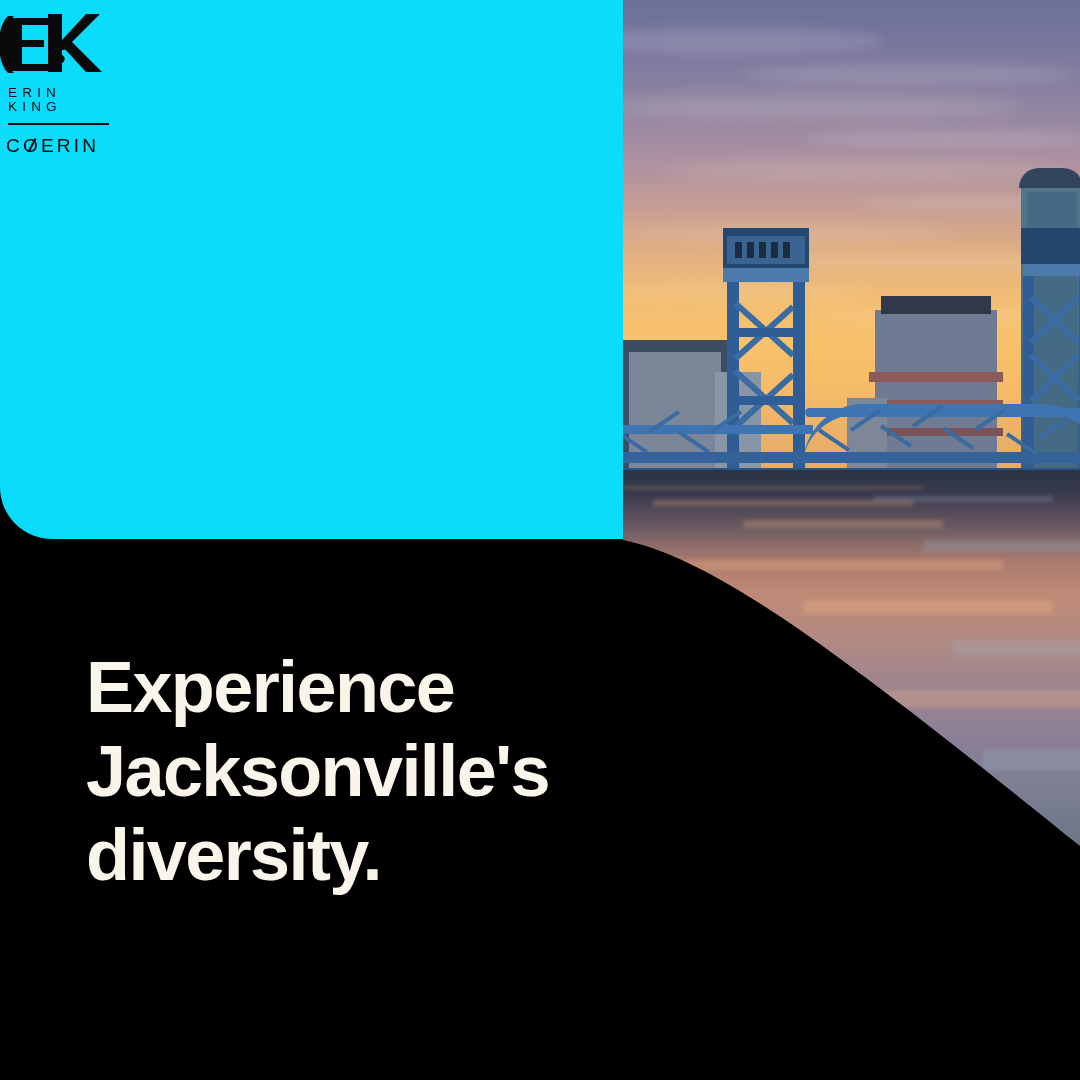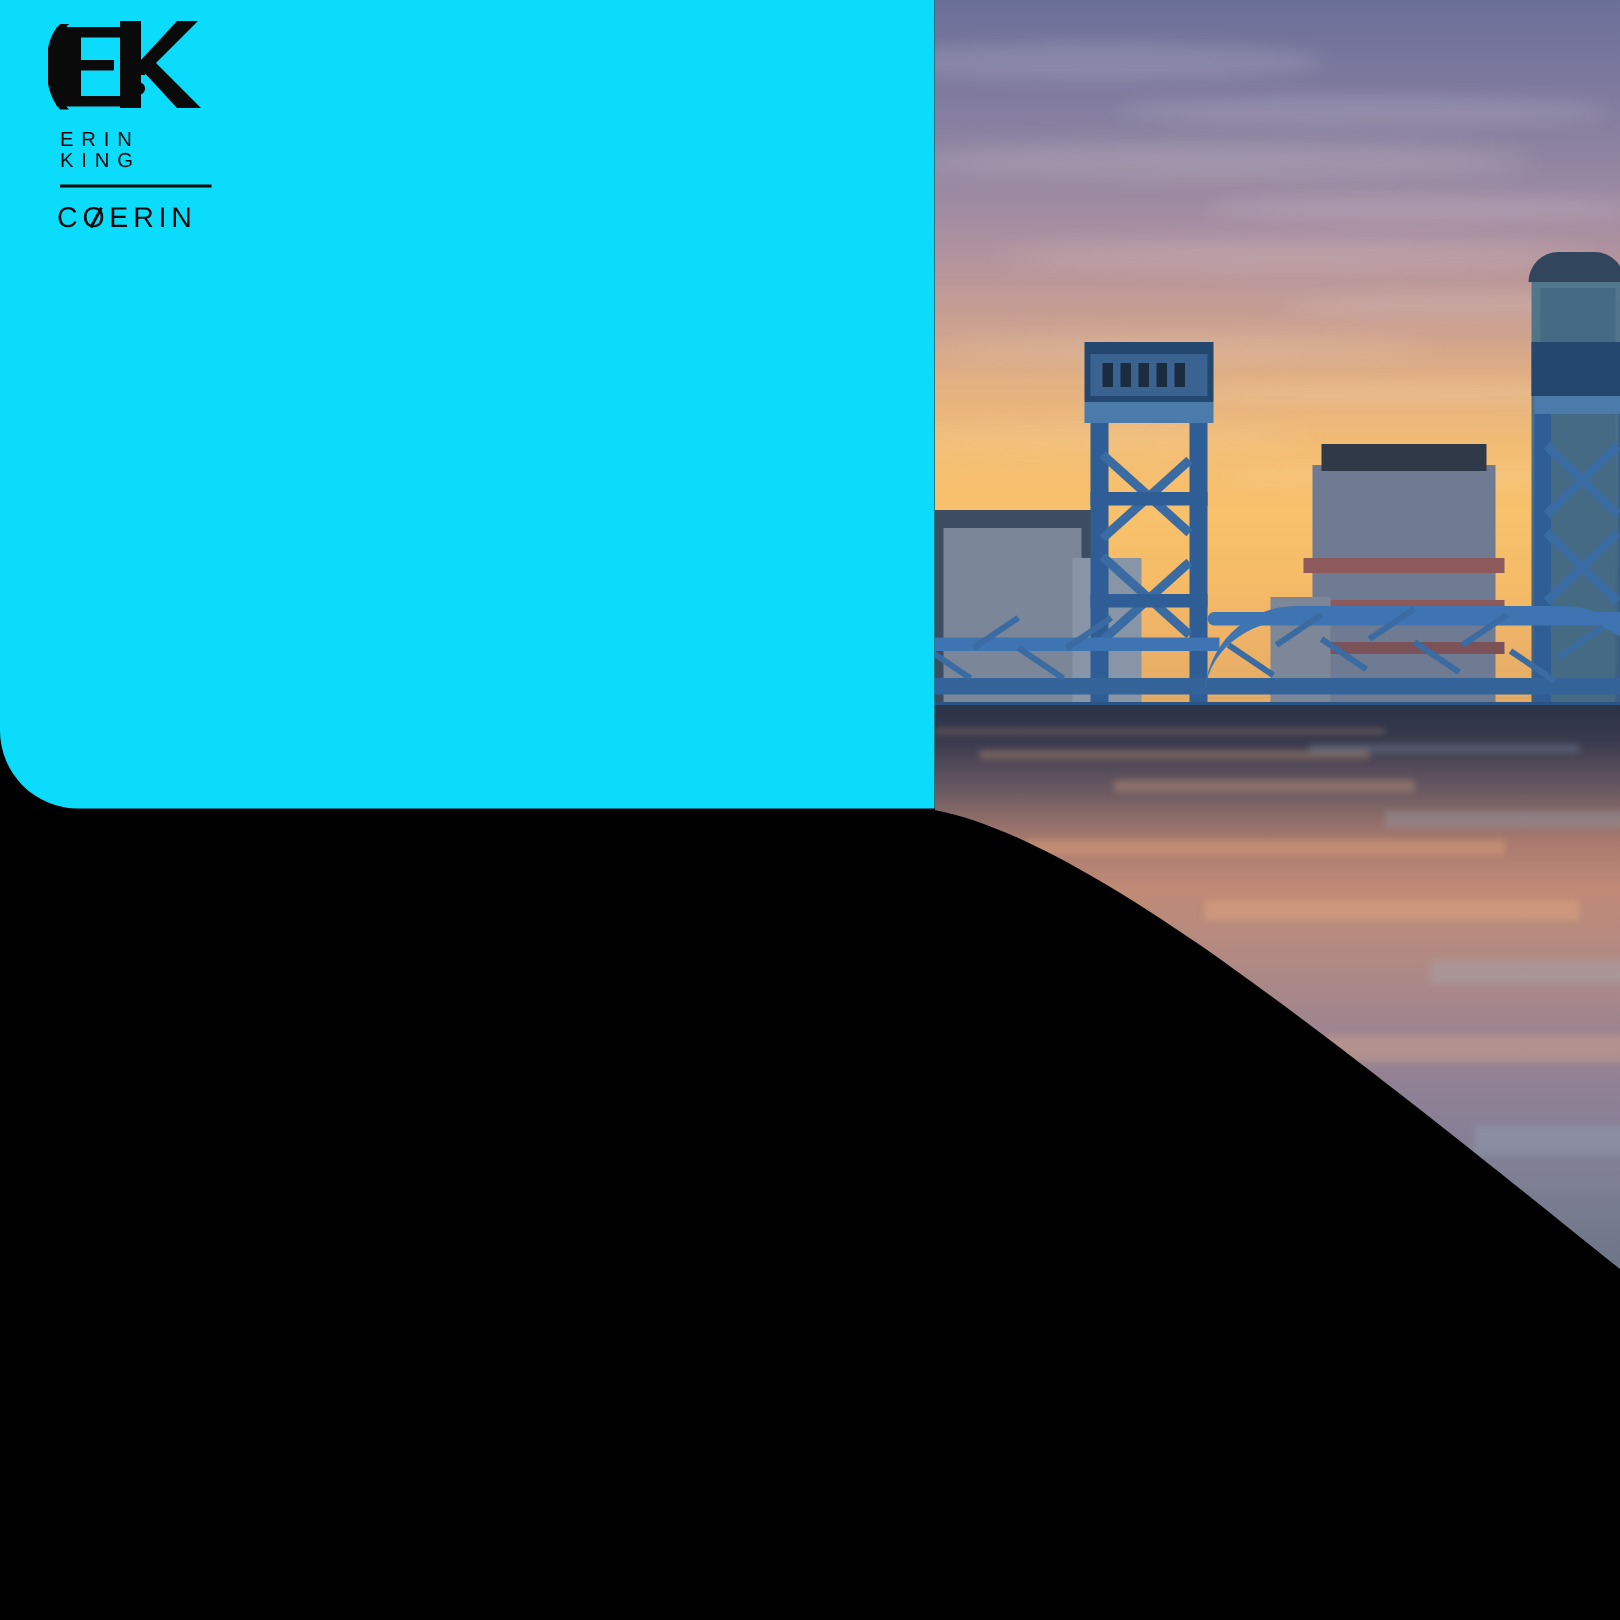--- a/index.html
+++ b/index.html
@@ -51,21 +51,21 @@
 
   
   #cyan-panel{
     position:absolute;left:0;top:0;width:623px;height:539px;
     background:#0CDCFB;
     border-bottom-left-radius:52px;
     z-index:5;
   }
 
   
-  #logo-block{position:absolute;left:0px;top:12px;width:118px;margin-left:32px;}
+  #logo-block{position:absolute;left:0px;top:12px;width:118px;}
   #monogram{width:118px;height:62px;display:block;}
   #brand-name{
     margin:12px 0 0 8px;
     font-size:13.5px;letter-spacing:5.2px;color:#0a0a0a;
     font-weight:400;line-height:1;
   }
   #logo-divider{margin:10px 0 0 8px;width:101px;height:1.6px;background:#0a0a0a;}
   #brand-sub{
     margin:11px 0 0 6px;
     font-size:19px;letter-spacing:3.2px;color:#0a0a0a;
@@ -225,14 +225,19 @@
       <div id="logo-divider"></div>
       <div id="brand-sub">
           <span>C</span>
           <span class="slashO">O</span>
           <span>ERIN</span>
         </div>
     </div>
 
   </div>
 
+  <div id="headline">
+    <span class="ln">Experience</span>
+    <span class="ln">Jacksonville's</span>
+    <span class="ln">diversity.</span>
+  </div>
 
 </div>
 
 </body></html>

